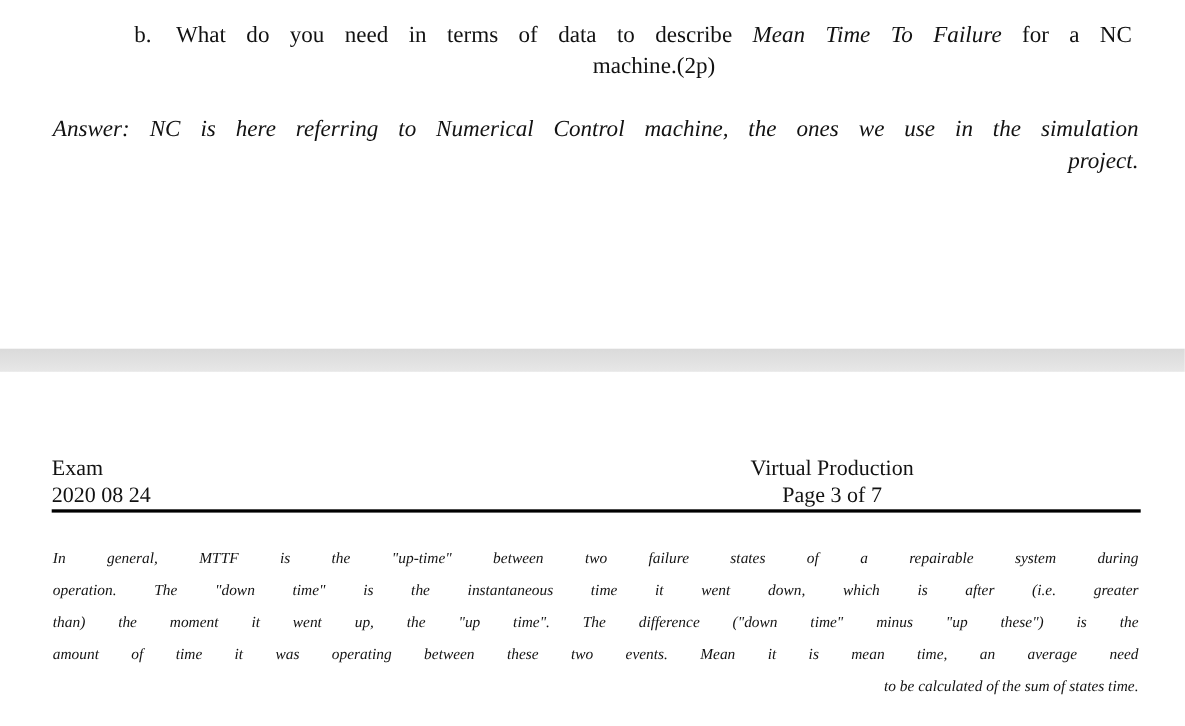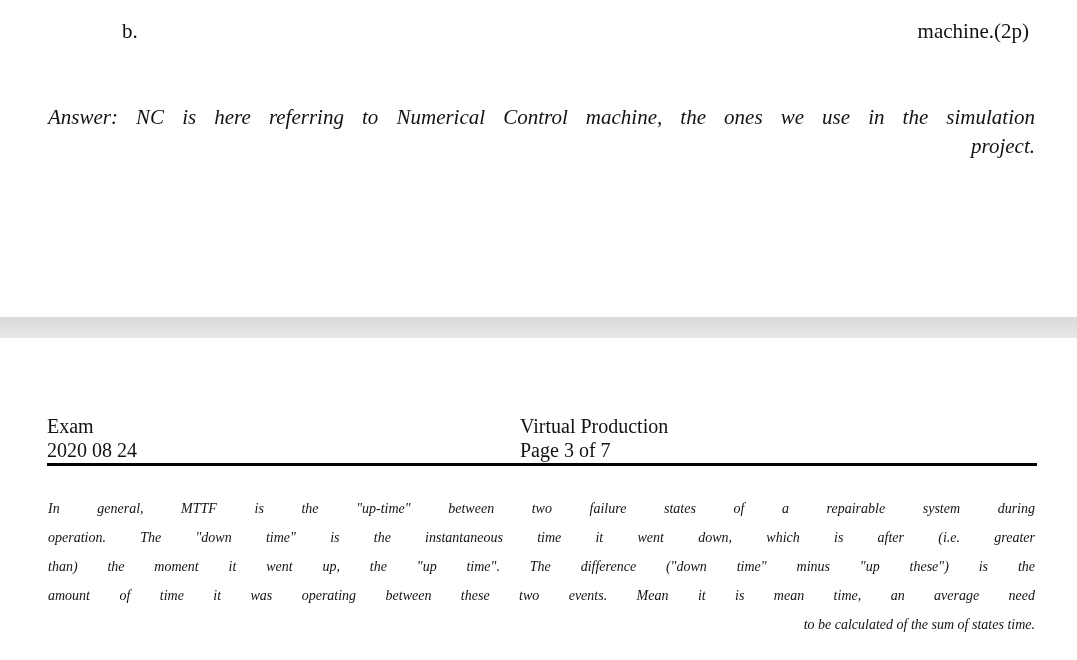--- a/index.html
+++ b/index.html
@@ -18,21 +18,21 @@
     font-size: 21px; line-height: 28px;
     display: flex;
   }
   .q-label { width: 38px; flex: 0 0 38px; }
   .q-body { flex: 1 1 auto; min-width: 0; }
   .jline {
     text-align: justify;
     text-align-last: justify;
     white-space: normal;
   }
-  .q-line2 { display: flex; justify-content: flex-end; }
+  .q-line2 { display: flex; justify-content: center; }
   .italic { font-style: italic; }
   .bold-italic { font-weight: normal; font-style: italic; }
 
   .answer {
     position: absolute; left: 48px; top: 103px; width: 987px;
     font-size: 21px; line-height: 29px; font-style: italic;
   }
 
   
   .page-gap {
@@ -41,41 +41,42 @@
   }
 
   
   .p2-header {
     position: absolute; left: 47px; top: 414px; width: 946px;
     font-size: 20px; line-height: 24px;
     display: flex;
   }
   .h-left  { flex: 1 1 0; text-align: left; }
   .h-center{ flex: 1 1 0; text-align: center; }
-  .h-right { flex: 1 1 0; text-align: left; }
+  .h-right { flex: 1 1 0; text-align: center; }
   .h-rule {
     position: absolute; left: 47px; top: 463px; width: 990px; height: 3px;
     background: #000000;
   }
 
   
   .p2-para {
     position: absolute; left: 48px; top: 494px; width: 987px;
     font-size: 14px; line-height: 29px; font-style: italic;
   }
   .plain-line { text-align: right; font-family: Liberation Serif, serif; }
 </style>
 </head>
 <body style="color: rgb(18, 18, 18); background: rgb(255, 255, 255);">
 
 <div class="canvas">
 
   <div class="question">
     <div class="q-label">b.</div>
     <div class="q-body">
+      <div class="jline"><span>What do you need in terms of data to describe </span><span class="italic">Mean Time To Failure</span><span> for a NC</span></div>
       <div class="q-line2">
         <span>machine.</span>
         <span>(2p)</span>
       </div>
     </div>
   </div>
 
   <div class="answer">
     <div class="jline"><span class="bold-italic">Answer:</span><span> NC is here referring to Numerical Control machine, the ones we use in the simulation</span></div>
     <div class="plain-line">project.</div>

